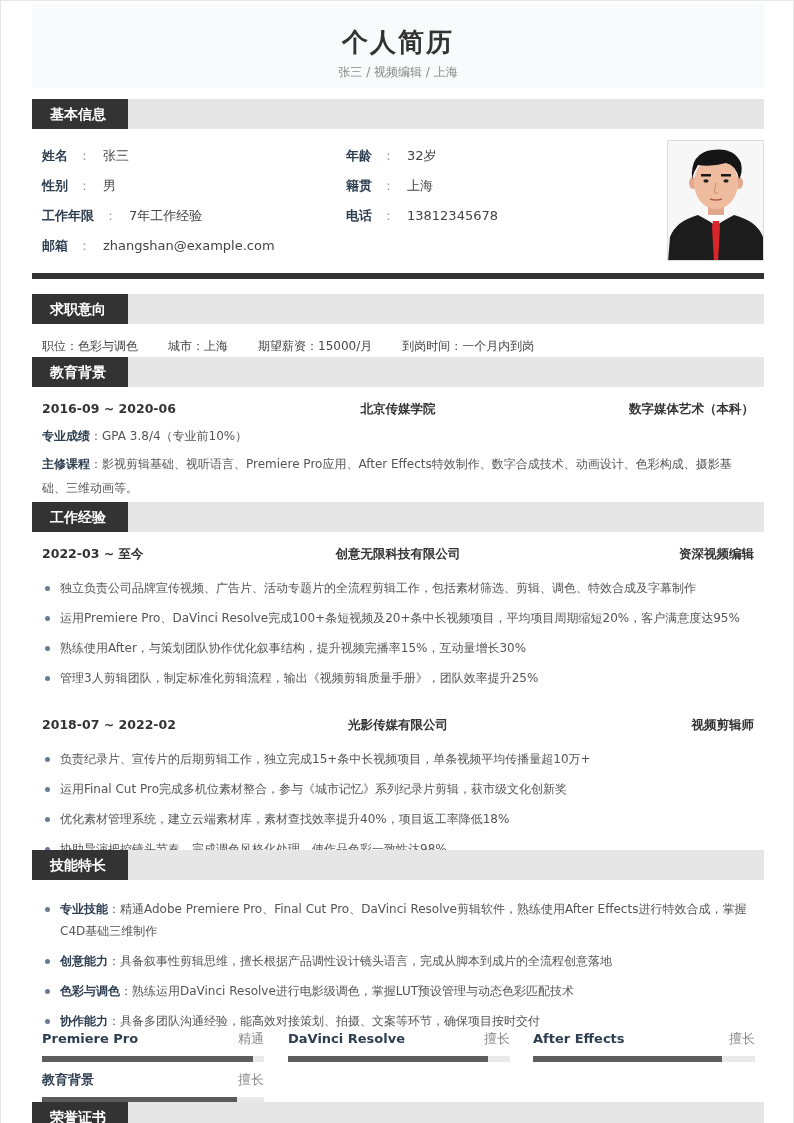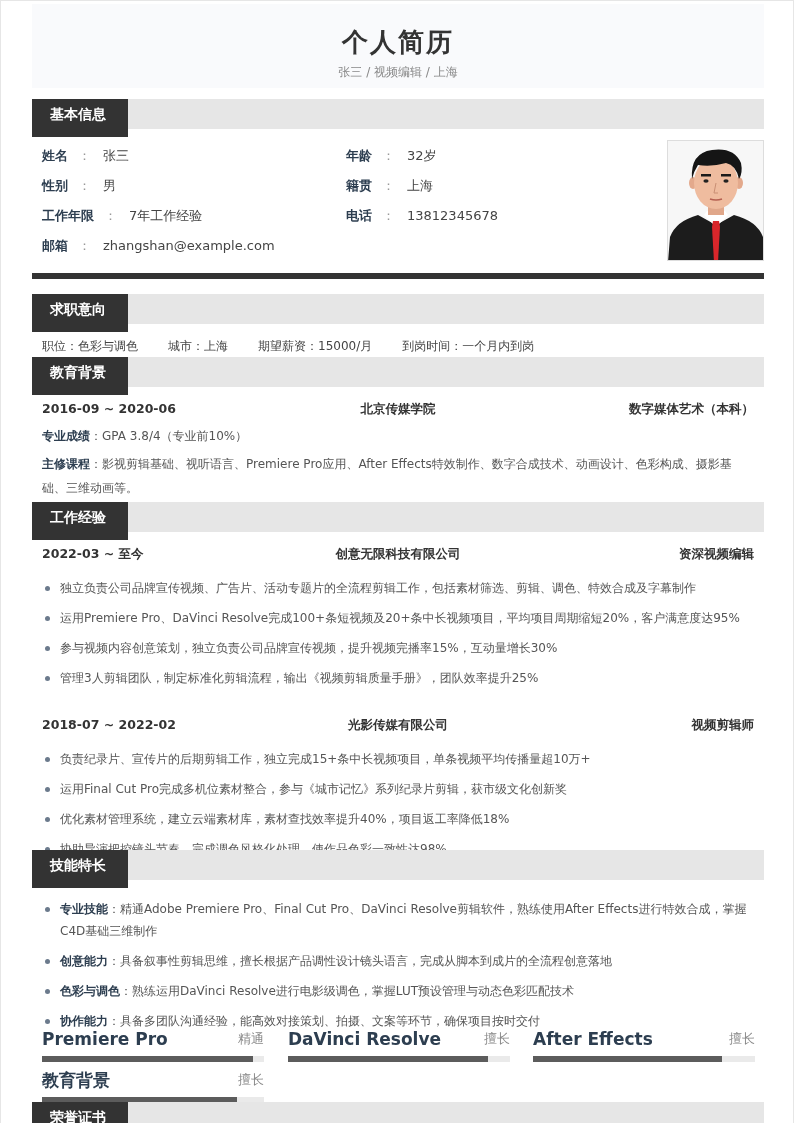--- a/index.html
+++ b/index.html
@@ -4,21 +4,21 @@
 <style>
   * { box-sizing: border-box; margin: 0; padding: 0; }
   html, body { width: 794px; height: 1123px; overflow: hidden; background: #ffffff; }
   body { font-family: "DejaVu Sans", "Liberation Sans", sans-serif; color: #555; position: relative; }
   .page { position: absolute; left: 0; top: 0; width: 794px; height: 1123px; border: 1px solid #e6e6e6; border-bottom: none; }
   .header { position: absolute; left: 31px; top: 3px; width: 732px; height: 84px; background: #f9fafc; text-align: center; }
   .header .title { font-size: 26px; font-weight: bold; color: #333; margin-top: 22px; letter-spacing: 2px; line-height: 32px; }
   .header .subtitle { font-size: 12px; color: #888; margin-top: 6px; line-height: 16px; }
 
   .sec-bar { position: absolute; left: 31px; width: 732px; height: 30px; background: #e6e6e6; }
-  .sec-bar .tag { position: absolute; left: 0; top: 0; width: 96px; height: 38px; background: #333; color: #fff; font-size: 14px; font-weight: bold; line-height: 30px; padding-left: 18px; }
+  .sec-bar .tag { position: absolute; left: 0; top: 0; width: 96px; height: 30px; background: #333; color: #fff; font-size: 14px; font-weight: bold; line-height: 30px; padding-left: 18px; }
 
   .info-row { position: absolute; font-size: 13px; line-height: 18px; }
   .info-row .k { color: #2d3e50; font-weight: bold; }
   .info-row .sep { color: #999; margin: 0 12px 0 10px; }
   .info-row .v { color: #444; }
 
   .photo { position: absolute; left: 666px; top: 139px; width: 97px; height: 121px; border: 1px solid #ddd; background: #f6f6f6; overflow: hidden; }
 
   .divider { position: absolute; left: 31px; top: 272px; width: 732px; height: 6px; background: #333; }
 
@@ -32,21 +32,21 @@
 
   .para { position: absolute; left: 41px; width: 712px; font-size: 12px; color: #555; line-height: 24px; }
   .para b { color: #2d3e50; }
 
   .bullets { position: absolute; left: 41px; width: 712px; list-style: none; }
   .bullets li { position: relative; padding-left: 18px; font-size: 12px; color: #555; line-height: 22px; margin-bottom: 4px; margin-top: 8px; }
   .bullets li::before { content: ""; position: absolute; left: 3px; top: 9px; width: 5px; height: 5px; border-radius: 50%; background: #6b7a8c; }
   .bullets li b { color: #2d3e50; }
 
   .skill { position: absolute; width: 222px; height: 32px; }
-  .skill .name { position: absolute; left: 0; top: 0; font-size: 17px; font-weight: bold; color: #2d3e50; line-height: 18px; }
+  .skill .name { position: absolute; left: 0; top: 0; font-size: 13px; font-weight: bold; color: #2d3e50; line-height: 18px; }
   .skill .lvl { position: absolute; right: 0; top: 0; font-size: 13px; color: #888; line-height: 18px; }
   .skill .track { position: absolute; left: 0; right: 0; top: 26px; height: 6px; background: #eaeaea; }
   .skill .fill { height: 6px; background: #5c5c5c; }
 
   .avatar-svg { display: block; }
 </style>
 </head>
 <body>
 
 <div class="page">
@@ -142,21 +142,21 @@
   </div>
 
   <div class="row3" style="top:544px;">
     <span class="l">2022-03 ~ 至今</span>
     <span class="c">创意无限科技有限公司</span>
     <span class="r">资深视频编辑</span>
   </div>
   <ul class="bullets" style="top:568px;">
     <li>独立负责公司品牌宣传视频、广告片、活动专题片的全流程剪辑工作，包括素材筛选、剪辑、调色、特效合成及字幕制作</li>
     <li>运用Premiere Pro、DaVinci Resolve完成100+条短视频及20+条中长视频项目，平均项目周期缩短20%，客户满意度达95%</li>
-    <li>参与视频内容创意策划，独立负责公司品牌宣传视频，提升视频完播率15%，互动量增长30%</li>
+    <li>熟练使用After，与策划团队协作优化叙事结构，提升视频完播率15%，互动量增长30%</li>
     <li>管理3人剪辑团队，制定标准化剪辑流程，输出《视频剪辑质量手册》，团队效率提升25%</li>
   </ul>
 
   <div class="row3" style="top:715px;">
     <span class="l">2018-07 ~ 2022-02</span>
     <span class="c">光影传媒有限公司</span>
     <span class="r">视频剪辑师</span>
   </div>
   <ul class="bullets" style="top:739px;">
     <li>负责纪录片、宣传片的后期剪辑工作，独立完成15+条中长视频项目，单条视频平均传播量超10万+</li>

